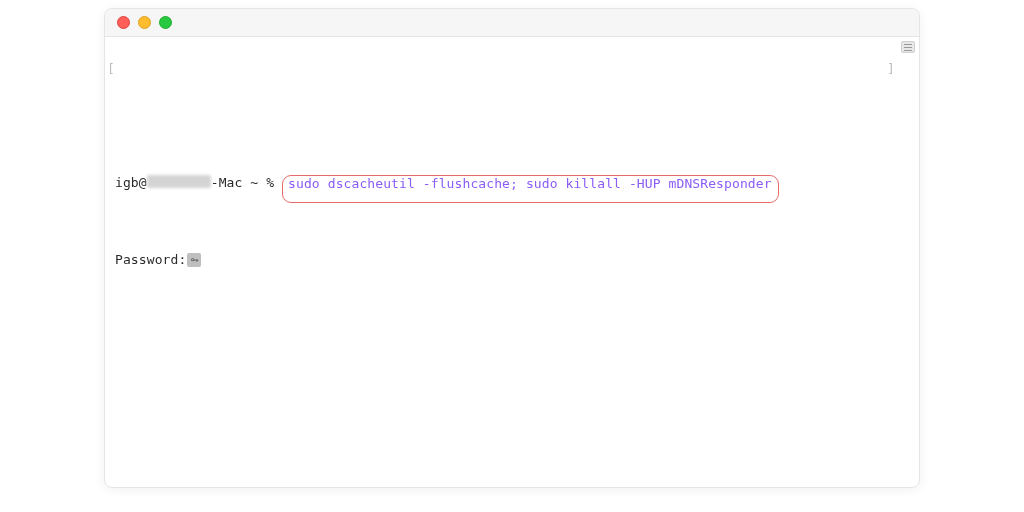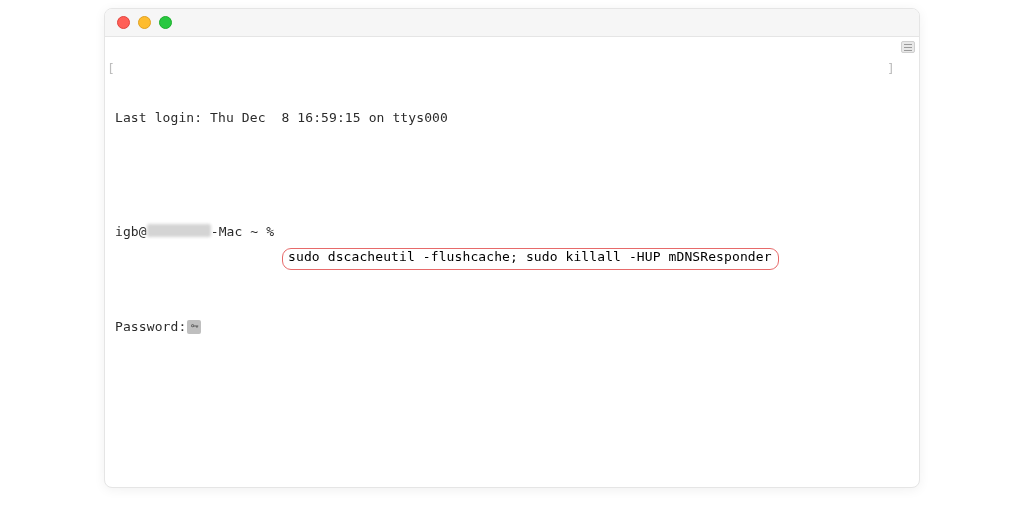--- a/index.html
+++ b/index.html
@@ -63,23 +63,22 @@
       height: 13px;
       background: #d4d4d4;
       border-radius: 2px;
       filter: blur(1.5px);
       vertical-align: middle;
       margin: 0 0px;
     }
     .cmd-highlight {
       border: 1px solid #e76a6a;
       border-radius: 9px;
-      padding: 0px 6px 4px 5px;
-      color: #000000;
-      margin-top: 24px;
+      padding: 0px 6px 10px 5px;
+      color: #8b5cf6;
     }
     .pw-row { display: flex; align-items: center; }
     .key-icon {
       display: inline-flex;
       align-items: center;
       justify-content: center;
       width: 14px;
       height: 14px;
       background: #bfbfbf;
       border-radius: 2px;
@@ -121,21 +120,20 @@
 <div class="window">
   <div class="titlebar">
     <span class="traffic-light tl-close"></span>
     <span class="traffic-light tl-min"></span>
     <span class="traffic-light tl-max"></span>
   </div>
 
   <div class="terminal-body">
     <span class="scroll-indicator"><span class="m"></span></span>
 
-    <span class="line">Last login: Thu Dec  8 16:59:15 on ttys000</span>
 
     <span class="left-bracket" style="top:24px;">[</span>
     <span class="right-bracket" style="top:24px;">]</span>
 
     <div class="prompt-row">
       <span>igb@</span><span class="blurred"></span><span>-Mac ~ %</span>&nbsp;<span class="cmd-highlight"><span>sudo dscacheutil -flushcache; sudo killall -HUP mDNSResponder</span></span>
     </div>
 
     <div class="pw-row">
       <span>Password:</span>

